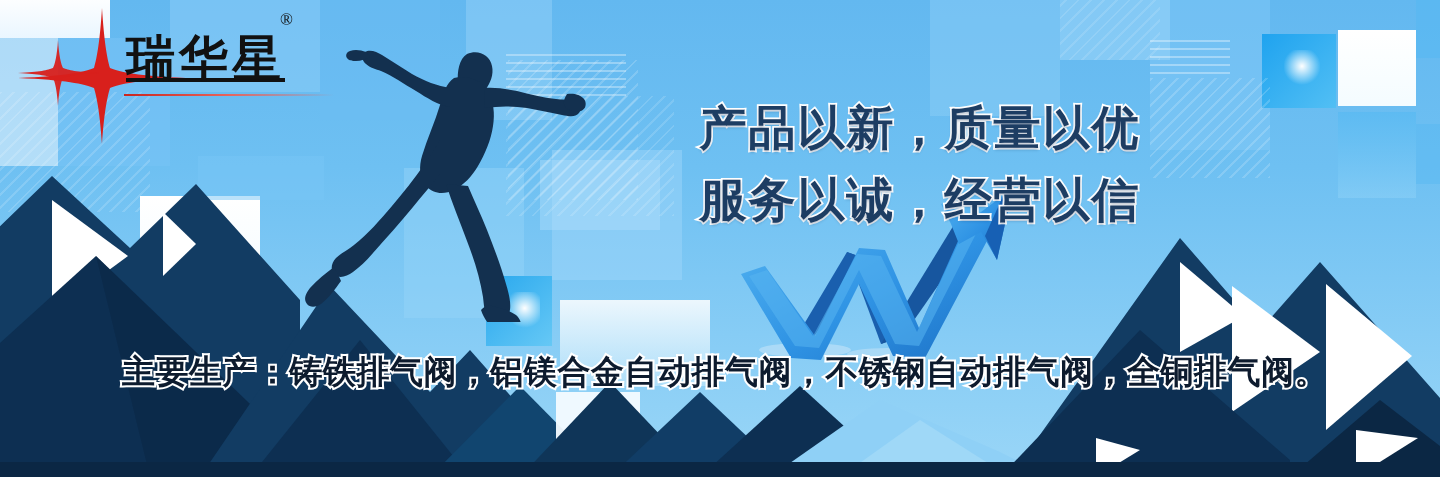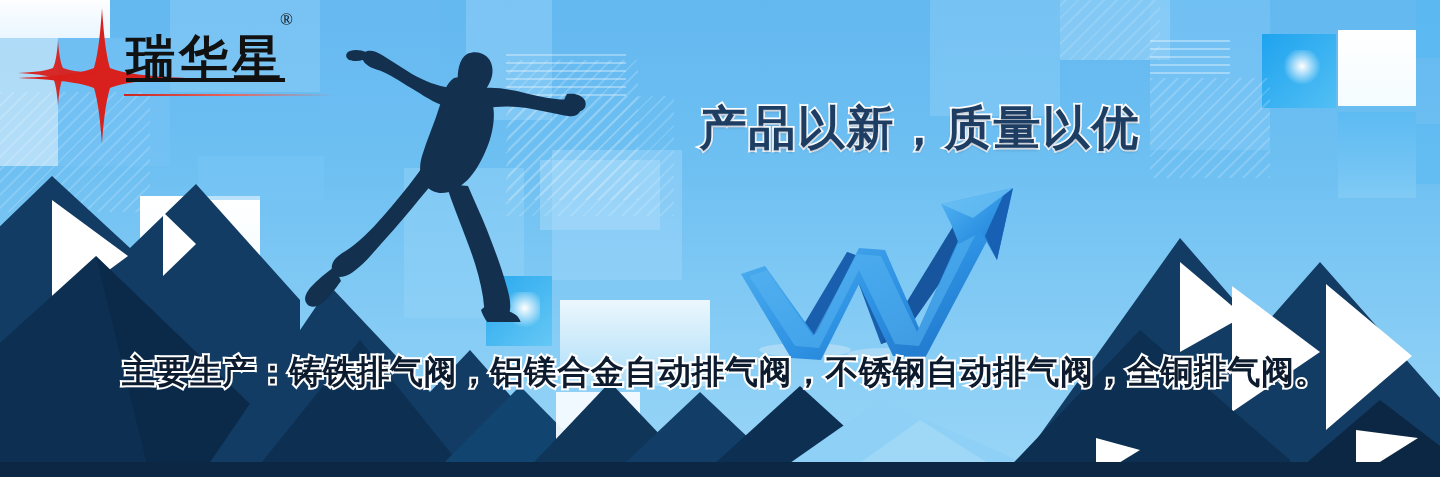--- a/index.html
+++ b/index.html
@@ -249,17 +249,18 @@
                C22,66 30,64 35,62 C37,58 39,50 40,34 Z" fill="#d8201c" opacity="0.95"></path>
     </svg>
 
     <div class="logo-cn">瑞华星</div>
     <div class="logo-reg">®</div>
     <div class="logo-line"></div>
   </div>
 
   <div class="slogan">
     <div>产品以新，质量以优</div>
+    <div>服务以诚，经营以信</div>
   </div>
 
   <div class="bottom-text">主要生产：铸铁排气阀，铝镁合金自动排气阀，不锈钢自动排气阀，全铜排气阀。</div>
 
 </div>
 
 </body></html>

